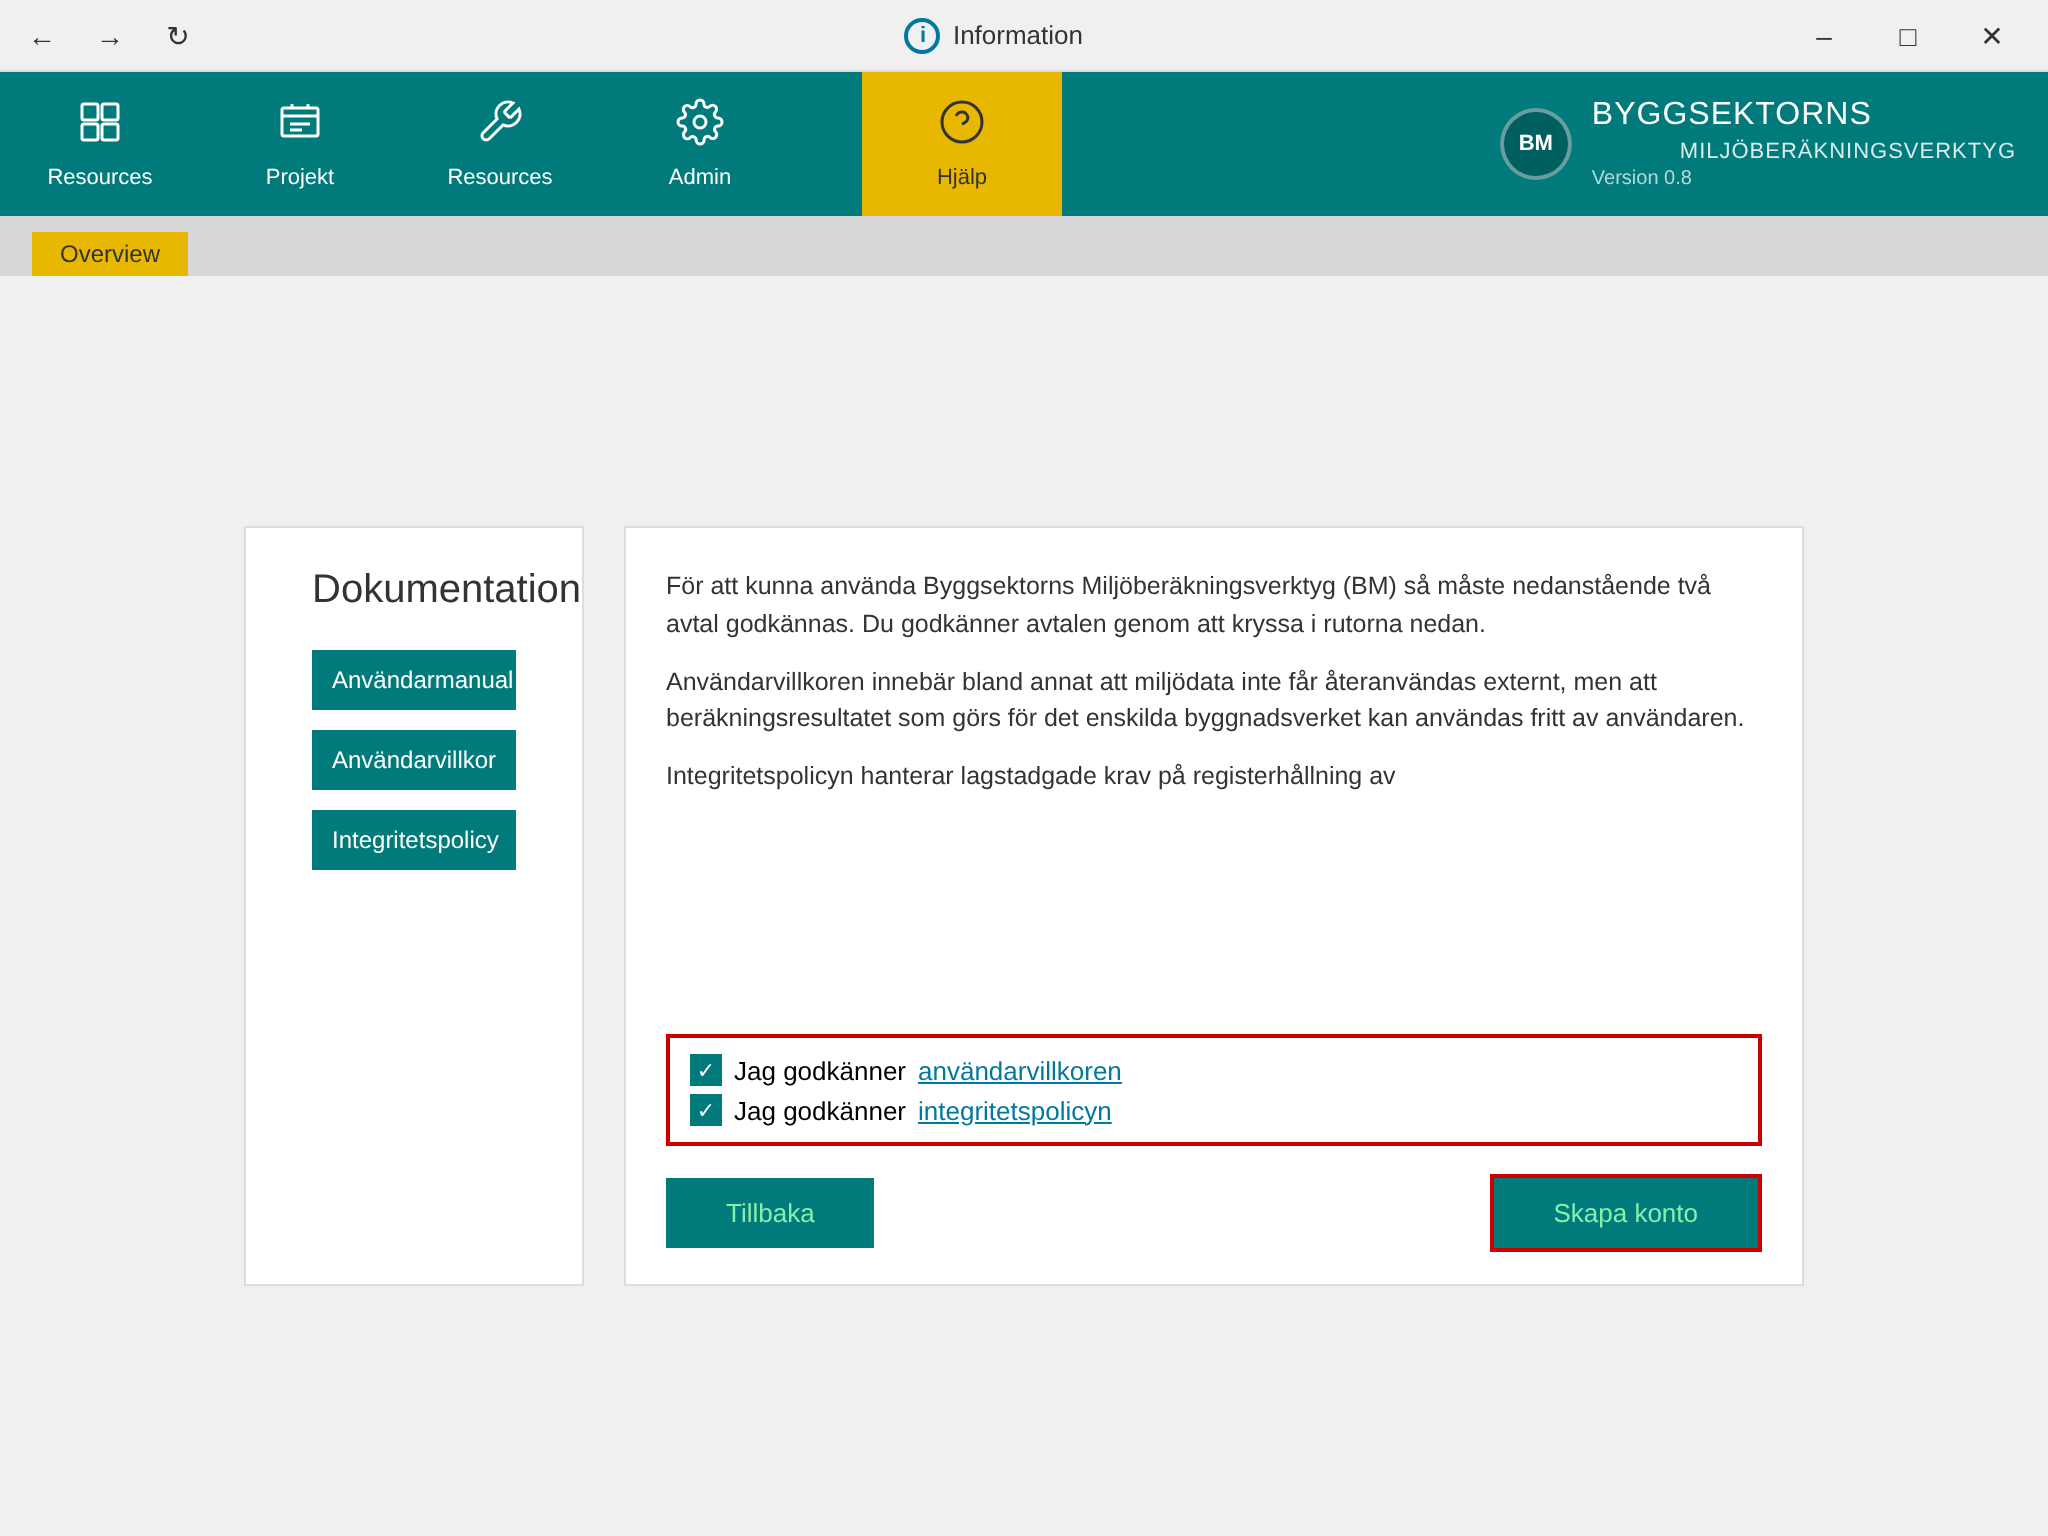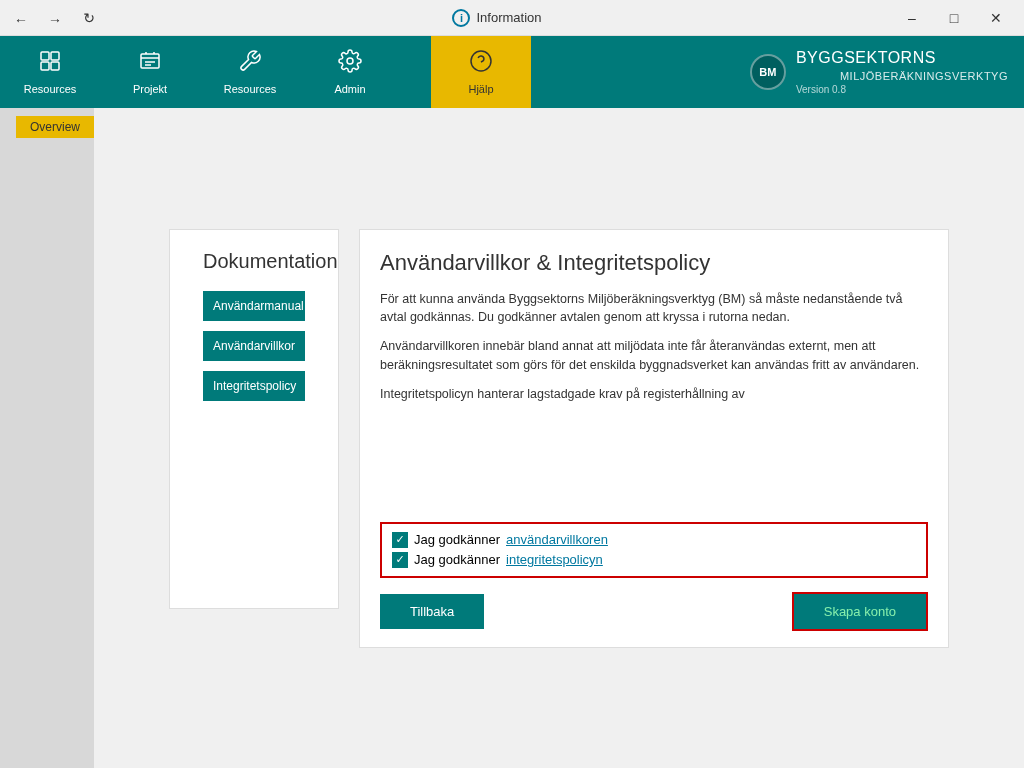--- a/index.html
+++ b/index.html
@@ -59,21 +59,21 @@
     }
     .brand-text { text-align: left; line-height: 1.3; }
     .brand-text .brand-name { font-size: 16px; font-weight: normal; letter-spacing: 0.5px; }
     .brand-text .brand-sub { font-size: 11px; opacity: 0.85; letter-spacing: 0.5px; margin-left: 44px; }
     .brand-text .brand-ver { font-size: 10px; opacity: 0.7; }
 
     
     .main-area {
       background: #d8d8d8;
       height: calc(768px - 36px - 72px);
-      display: flex; flex-direction: row;
+      display: flex; flex-direction: column;
     }
     .tab-bar {
       height: 30px; display: flex; align-items: flex-end; padding-left: 16px;
     }
     .tab {
       background: #e8b800; color: #333; font-size: 12px;
       padding: 4px 14px; border-radius: 0;
       cursor: pointer; font-weight: 500;
     }
 
@@ -142,21 +142,21 @@
       display: flex; align-items: center; justify-content: center;
       color: white; font-size: 11px; flex-shrink: 0;
     }
     .checkbox-link { color: #0078a0; text-decoration: underline; cursor: pointer; }
 
     
     .action-buttons {
       display: flex; justify-content: space-between; align-items: center;
     }
     .btn-back {
-      background: #007a7a; color: #ffffff; border: none;
+      background: #007a7a; color: #86efac; border: none;
       padding: 10px 30px; font-size: 13px; cursor: pointer;
     }
     .btn-create {
       background: #007a7a; color: #86efac; border: 2px solid #cc0000;
       padding: 10px 30px; font-size: 13px; cursor: pointer;
     }
   </style>
 </head>
 <body>
 
@@ -251,21 +251,20 @@
     <div class="content-inner">
 
       <div class="doc-panel">
         <div class="doc-title">Dokumentation</div>
         <button class="doc-btn">Användarmanual</button>
         <button class="doc-btn">Användarvillkor</button>
         <button class="doc-btn">Integritetspolicy</button>
       </div>
 
       <div class="terms-panel">
-        <div class="terms-title">Användarvillkor &amp; Integritetspolicy</div>
 
         <div class="terms-content">
           <div class="terms-scroll-area">
             <p class="terms-text">För att kunna använda Byggsektorns Miljöberäkningsverktyg (BM) så måste nedanstående två avtal godkännas. Du godkänner avtalen genom att kryssa i rutorna nedan.</p>
             <p class="terms-text">Användarvillkoren innebär bland annat att miljödata inte får återanvändas externt, men att beräkningsresultatet som görs för det enskilda byggnadsverket kan användas fritt av användaren.</p>
             <p class="terms-text">Integritetspolicyn hanterar lagstadgade krav på registerhållning av</p>
           </div>
         </div>
 
         <div class="checkbox-section">

